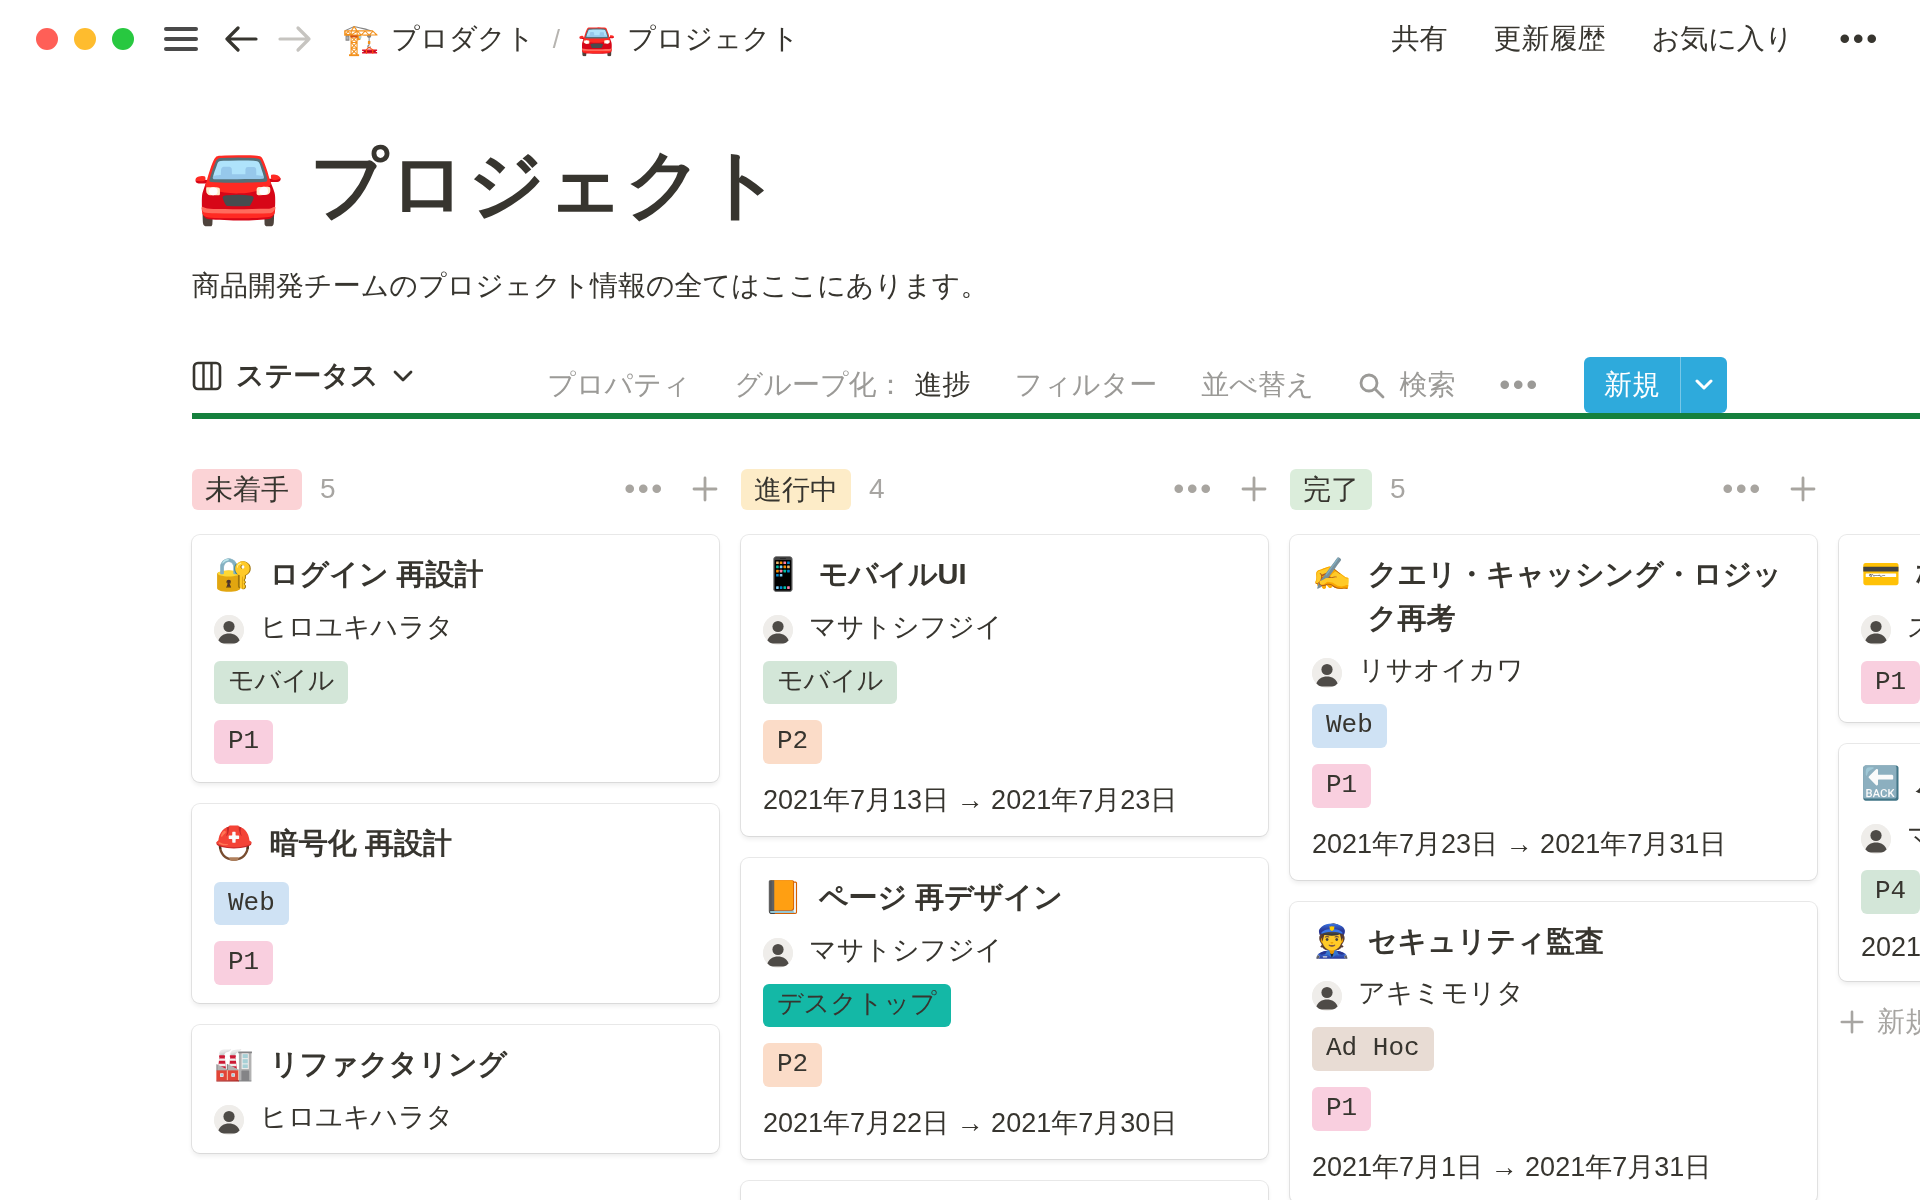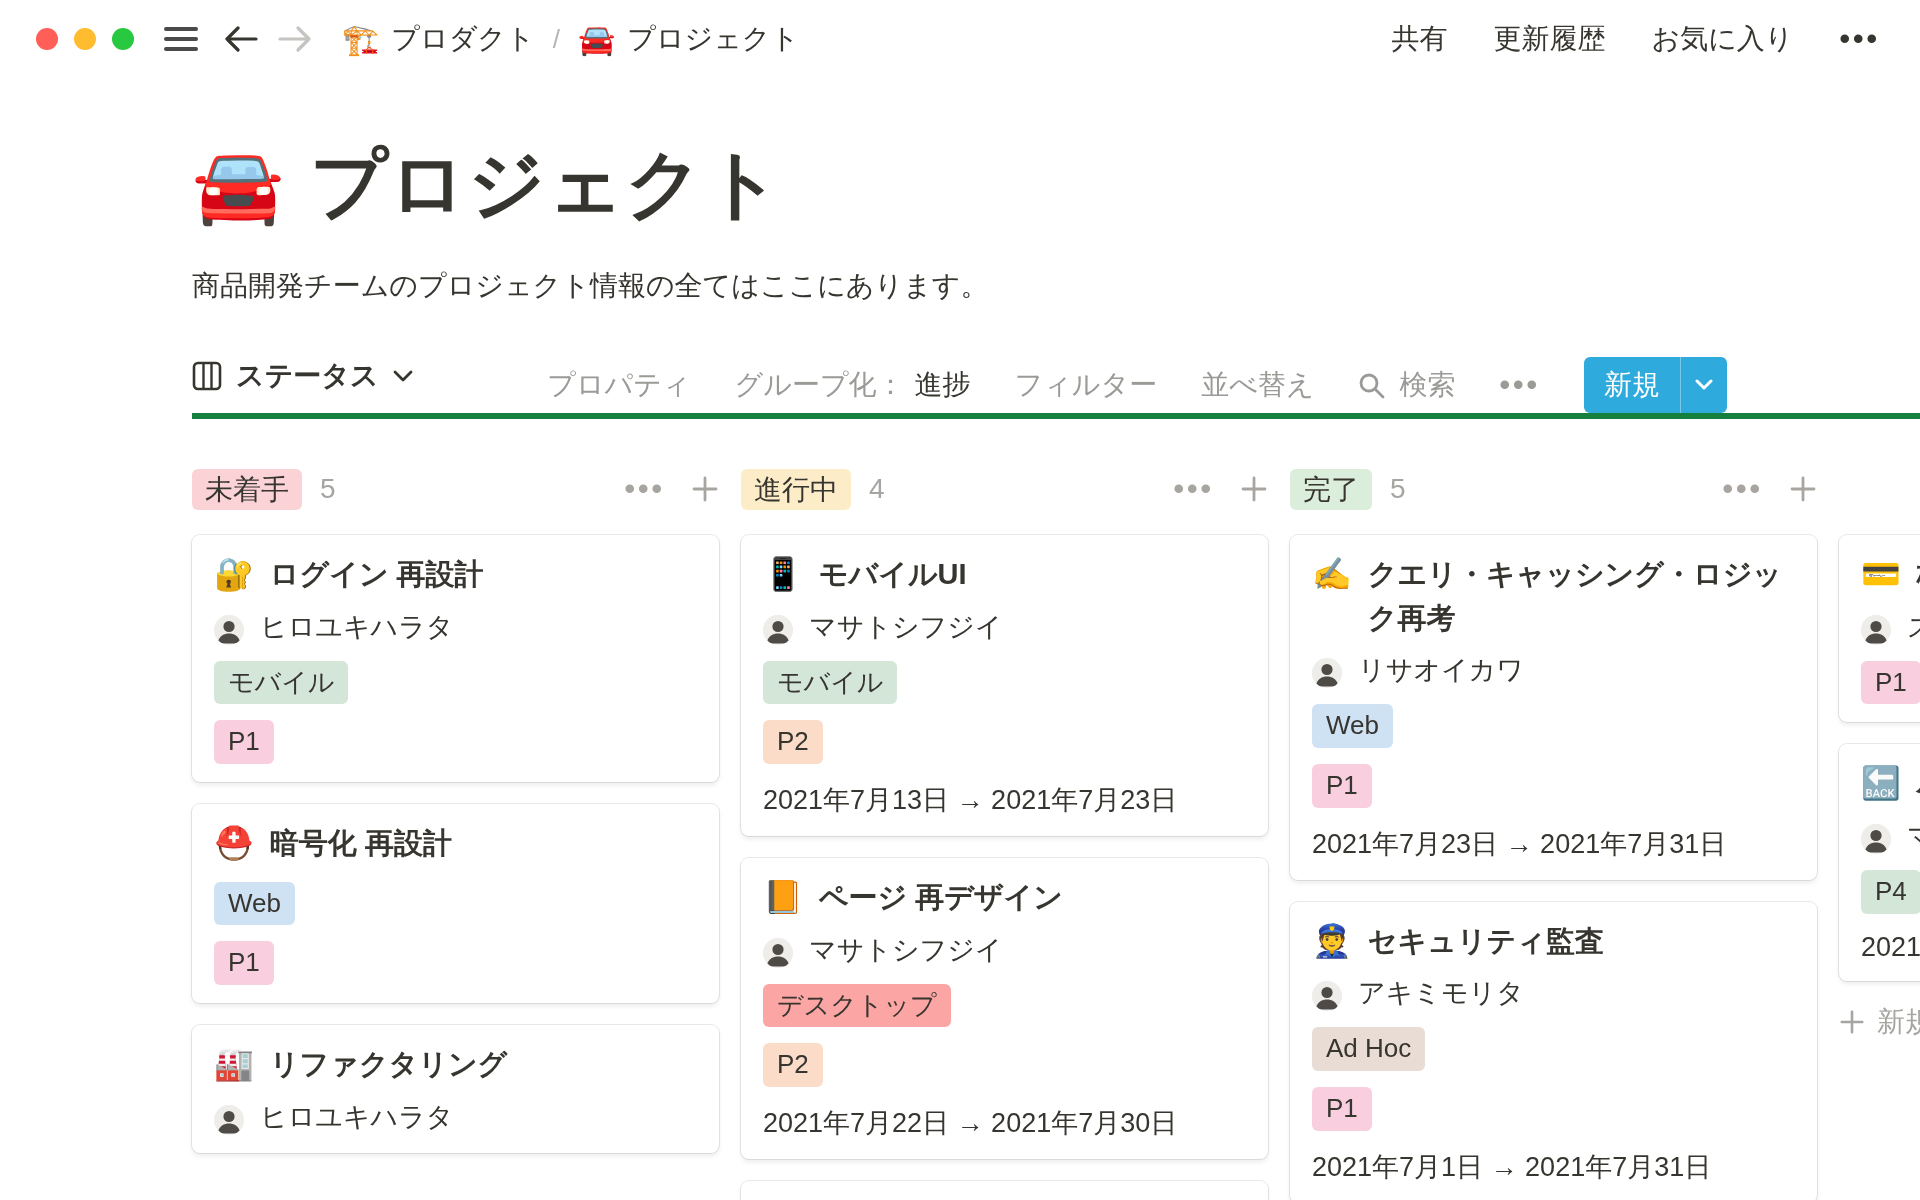--- a/index.html
+++ b/index.html
@@ -53,21 +53,21 @@
   .col-icons { margin-left:auto; display:flex; align-items:center; gap:26px; color:#A8A5A0; }
   .col-cards { margin-top:26px; display:flex; flex-direction:column; gap:22px; }
   .card { background:#fff; border-radius:8px; padding:18px 22px; cursor:pointer;
     box-shadow:0 0 0 1px rgba(15,15,15,0.09), 0 3px 5px rgba(15,15,15,0.08); }
   .card-title { display:flex; gap:16px; font-size:29px; font-weight:600; line-height:1.5; }
   .card-emoji { font-size:32px; line-height:1.35; flex:none; }
   .assignee { display:flex; align-items:flex-end; gap:16px; margin-top:12px; font-size:27px; }
   .avatar { width:30px; height:30px; border-radius:50%; overflow:hidden; flex:none; background:#EEECE9; }
   .tag-row { line-height:0; }
   .tag { display:inline-block; margin-top:16px; padding:5px 14px; border-radius:6px;
-    font-size:26px; line-height:1.3; }
+    font-size:26px; line-height:1.3;font-family:Liberation Mono, monospace; }
   .card-date { margin-top:18px; font-size:27px; }
   .add-new { margin-top:22px; display:flex; align-items:center; gap:12px;
     color:#A7A5A2; font-size:28px; cursor:pointer; }
   svg { display:block; }
 </style>
 </head>
 <body>
 
 <div class="topbar">
   <div class="traffic">
@@ -282,21 +282,21 @@
       <span class="avatar">
         <svg width="30" height="30" viewBox="0 0 30 30">
                 <circle cx="15" cy="15" r="15" fill="#EFEDEA"></circle>
                 <circle cx="15" cy="11.5" r="5.6" fill="#4E4B47"></circle>
                 <path d="M3.5 28.5 C5 20.5 10.5 18.5 15 18.5 C19.5 18.5 25 20.5 26.5 28.5 Z" fill="#4E4B47"></path>
               </svg>
       </span>
       <span>マサトシフジイ</span>
     </div>
     <div>
-            <div class="tag-row"><span class="tag" style="background: #fca5a5;">デスクトップ</span></div>
+            <div class="tag-row"><span class="tag" style="background: #14b8a6;">デスクトップ</span></div>
             <div class="tag-row"><span class="tag" style="background: rgb(251, 220, 200);">P2</span></div>
           </div>
     <div class="card-date">2021年7月22日 → 2021年7月30日</div>
   </div>
 
   <div class="card">
 
     <div></div>
 
   </div>

